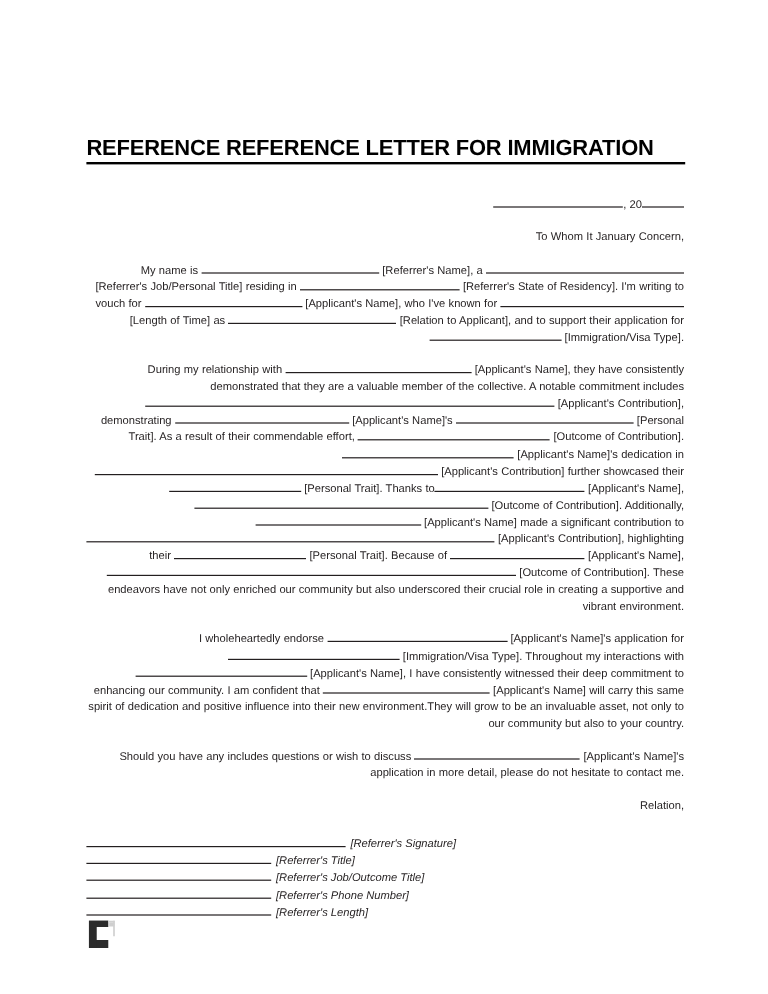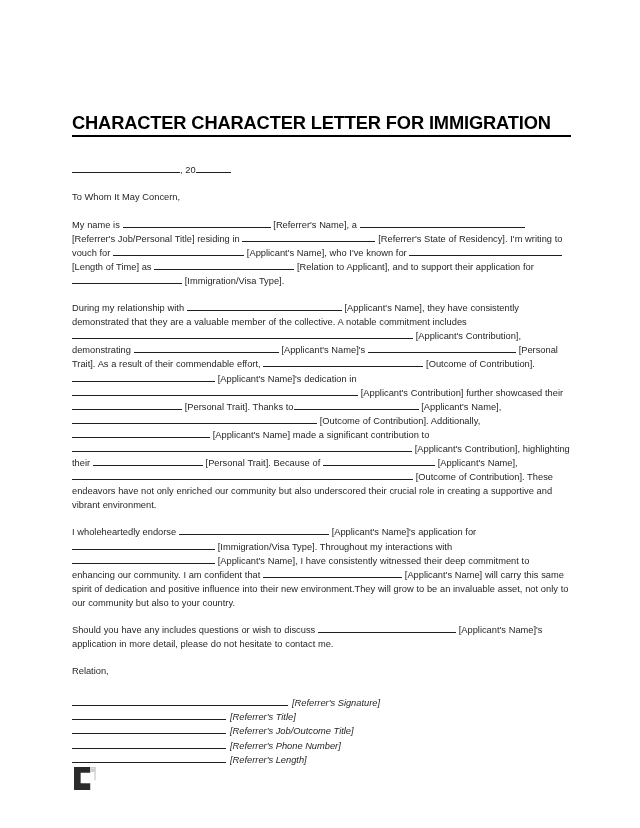--- a/index.html
+++ b/index.html
@@ -47,21 +47,21 @@
     height: 2.4px;
     background: #000;
     margin-top: 1px;
   }
 
   
   .para {
     font-size: 9.3px;
     line-height: 14.1px;
     color: #231f20;
-    text-align: left;
+    text-align: right;
     word-spacing: 0.15px;
   }
 
   .date-line {
     margin-top: 26px;
   }
 
   .gap-after-date { height: 13px; }
   .gap-para { height: 13px; }
 
@@ -102,28 +102,28 @@
     height: 23px;
   }
 </style>
 </head>
 <body>
 
 <div class="page">
 
   <div class="content">
 
-    <h1 class="doc-title">CHARACTER CHARACTER LETTER FOR IMMIGRATION</h1>
+    <h1 class="doc-title">REFERENCE REFERENCE LETTER FOR IMMIGRATION</h1>
     <div class="title-rule"></div>
 
     <div class="para date-line"><span class="blank" style="width:108px"></span><span>, 20</span><span class="blank" style="width:35px"></span></div>
 
     <div class="gap-after-date"></div>
 
-    <div class="para">To Whom It May Concern,</div>
+    <div class="para">To Whom It January Concern,</div>
 
     <div class="gap-para"></div>
 
     <div class="para"><span>My name is </span><span class="blank" style="width:148px"></span><span> [Referrer's Name], a </span><span class="blank" style="width:165px"></span><span> [Referrer's Job/Personal Title] residing in </span><span class="blank" style="width:133px"></span><span> [Referrer's State of Residency]. I'm writing to vouch for </span><span class="blank" style="width:131px"></span><span> [Applicant's Name], who I've known for </span><span class="blank" style="width:153px"></span><span> [Length of Time] as </span><span class="blank" style="width:140px"></span><span> [Relation to Applicant], and to support their application for </span><span class="blank" style="width:110px"></span><span> [Immigration/Visa Type].</span></div>
 
     <div class="gap-para"></div>
 
     <div class="para"><span>During my relationship with </span><span class="blank" style="width:155px"></span><span> [Applicant's Name], they have consistently demonstrated that they are a valuable member of the collective. A notable commitment includes </span><span class="blank" style="width:341px"></span><span> [Applicant's Contribution], demonstrating </span><span class="blank" style="width:145px"></span><span> [Applicant's Name]'s </span><span class="blank" style="width:148px"></span><span> [Personal Trait]. As a result of their commendable effort, </span><span class="blank" style="width:160px"></span><span> [Outcome of Contribution]. </span><span class="blank" style="width:143px"></span><span> [Applicant's Name]'s dedication in </span><span class="blank" style="width:286px"></span><span> [Applicant's Contribution] further showcased their </span><span class="blank" style="width:110px"></span><span> [Personal Trait]. Thanks to</span><span class="blank" style="width:125px"></span><span> [Applicant's Name], </span><span class="blank" style="width:245px"></span><span> [Outcome of Contribution]. Additionally, </span><span class="blank" style="width:138px"></span><span> [Applicant's Name] made a significant contribution to </span><span class="blank" style="width:340px"></span><span> [Applicant's Contribution], highlighting their </span><span class="blank" style="width:110px"></span><span> [Personal Trait]. Because of </span><span class="blank" style="width:112px"></span><span> [Applicant's Name], </span><span class="blank" style="width:341px"></span><span> [Outcome of Contribution]. These endeavors have not only enriched our community but also underscored their crucial role in creating a supportive and vibrant environment.</span></div>
 
     <div class="gap-para"></div>

